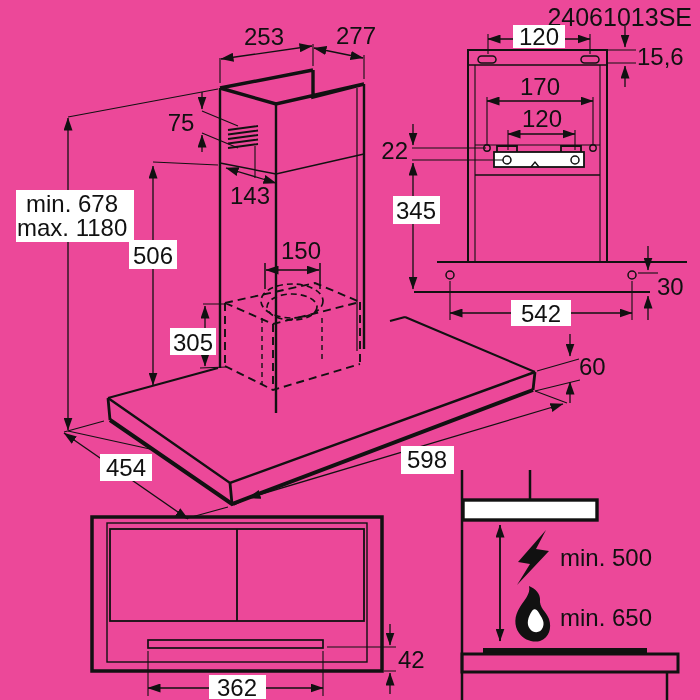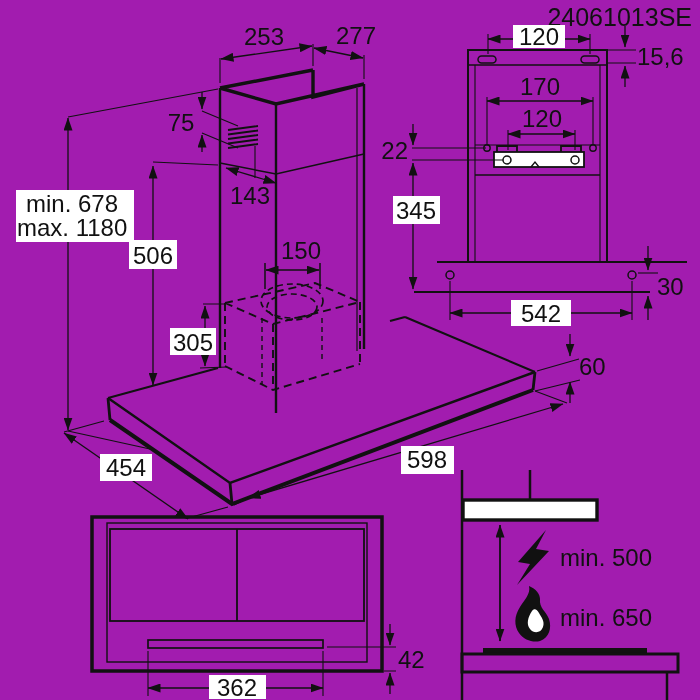--- a/index.html
+++ b/index.html
@@ -1,16 +1,16 @@
 <!DOCTYPE html>
 <html><head>
 <meta charset="utf-8">
 <style>
   html,body{margin:0;padding:0;background:#fff;}
-  .page{position:relative;width:700px;height:700px;background:#a21caf;overflow:hidden;
+  .page{position:relative;width:700px;height:700px;background:#ec4899;overflow:hidden;
         font-family:"Liberation Sans", sans-serif;}
   svg{display:block;}
   svg *{stroke:#111;fill:none;}
   svg text{stroke:none;fill:#111;font-family:"Liberation Sans", sans-serif;font-size:24px;}
   svg .bg{fill:#fff;stroke:none;}
   svg .fillink{fill:#111;stroke:none;}
   svg .tc{text-anchor:middle;}
   svg .te{text-anchor:end;}
   svg .doc{font-size:25px;}
 </style>

